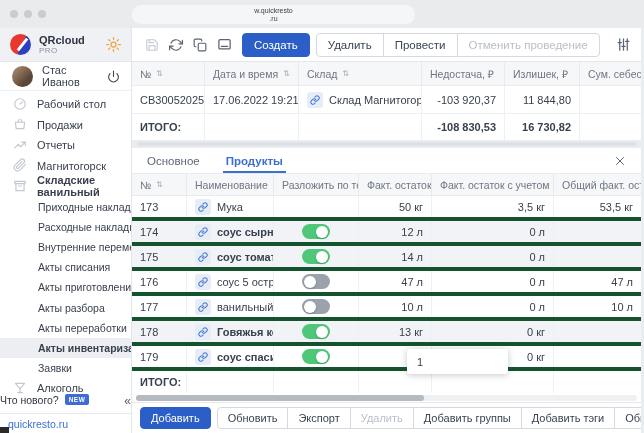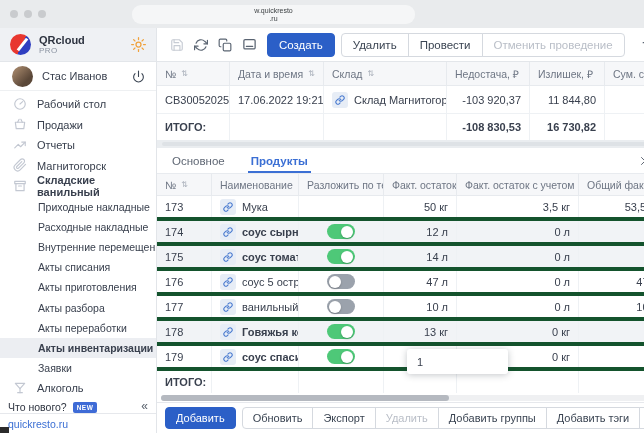--- a/index.html
+++ b/index.html
@@ -11,40 +11,40 @@
   
   .browser-bar{height:28px;background:#E9EBED;display:flex;align-items:center;position:relative}
   .dots{display:flex;gap:6px;padding-left:10px}
   .dot{width:8px;height:8px;border-radius:50%;background:#C9CBCE}
   .url-pill{position:absolute;left:132px;top:5px;width:283px;height:19px;background:#F5F6F7;border-radius:9px;
     display:flex;flex-direction:column;align-items:center;justify-content:center;font-size:7px;line-height:8px;color:#3C4043}
 
   .app{display:flex;height:405px}
 
   
-  .sidebar{position:relative;width:157px;flex:none;background:#fff;border-right:1px solid #E2E5E9;overflow:hidden}
+  .sidebar{position:relative;width:132px;flex:none;background:#fff;border-right:1px solid #E2E5E9;overflow:hidden}
   .brand{height:34px;background:#EFF1F4;display:flex;align-items:center;padding-left:10px;border-bottom:1px solid #E3E6EA}
   .logo{width:21px;height:21px;border-radius:50%;background:linear-gradient(115deg,#E8372F 55%,#2F3EC0 55%);position:relative;overflow:hidden;flex:none}
   .logo::after{content:'';position:absolute;width:3px;height:15px;background:#fff;transform:rotate(38deg);left:11px;top:3px}
   .brand-text{margin-left:8px;display:flex;flex-direction:column}
   .brand-name{font-size:11px;font-weight:bold;color:#2E3440;line-height:11px}
   .brand-sub{font-size:8px;color:#8A92A0;letter-spacing:.5px;line-height:9px}
   .sun{margin-left:auto;margin-right:10px;color:#F0A23C;display:flex}
   .user-row{height:29px;display:flex;align-items:center;padding-left:12px;border-bottom:1px solid #EEF0F2}
   .avatar{width:21px;height:21px;border-radius:50%;background:linear-gradient(135deg,#9a7d63 20%,#5a4738 70%);flex:none}
   .user-name{margin-left:9px;font-size:11px;color:#39404E}
   .power{margin-left:auto;margin-right:11px;color:#3A4452;display:flex}
   nav{padding-top:3px}
   .nitem{height:20.5px;display:flex;align-items:center;padding-left:13px;font-size:11px;color:#39404E}
   .nitem .nico{width:15px;height:15px;margin-right:9px;color:#C3C8D2;flex:none;display:flex}
   .nitem.sect{font-weight:bold}
   .sub{height:20.2px;display:flex;align-items:center;padding-left:38px;font-size:10.5px;color:#39404E;white-space:nowrap}
   .sub.active{background:#ECEEF2;font-weight:bold}
   .side-footer{position:absolute;left:0;right:0;bottom:0;background:#fff}
-  .whats-new{height:19px;display:flex;align-items:flex-end;padding:0 8px;font-size:10.5px;color:#2E3440}
+  .whats-new{height:19px;display:flex;align-items:flex-start;padding:0 0;font-size:10.5px;color:#2E3440}
   .badge{background:#3E6BD6;color:#fff;font-size:6.5px;font-weight:bold;letter-spacing:.5px;border-radius:2px;padding:2px 4px;margin-left:6px}
   .collapse{margin-left:auto;color:#555E6A;font-size:12px}
   .site-link{height:20px;display:flex;align-items:center;padding:0 8px;font-size:10.5px;color:#3B6FD4;border-top:1px solid #E6E8EC}
   .artifact{position:absolute;left:0;bottom:0;width:9px;height:6px;background:#2B2B2B}
 
   
   .main{display:flex;flex-direction:column;width:509px;flex:none}
   .toolbar{height:34px;background:#fff;border-bottom:1px solid #E3E6EA;display:flex;align-items:center;padding-left:8px;overflow:hidden}
   .tbico{width:24px;height:24px;display:flex;align-items:center;justify-content:center;color:#5A6472;flex:none}
   .tbico.off{color:#C7CCD4}

